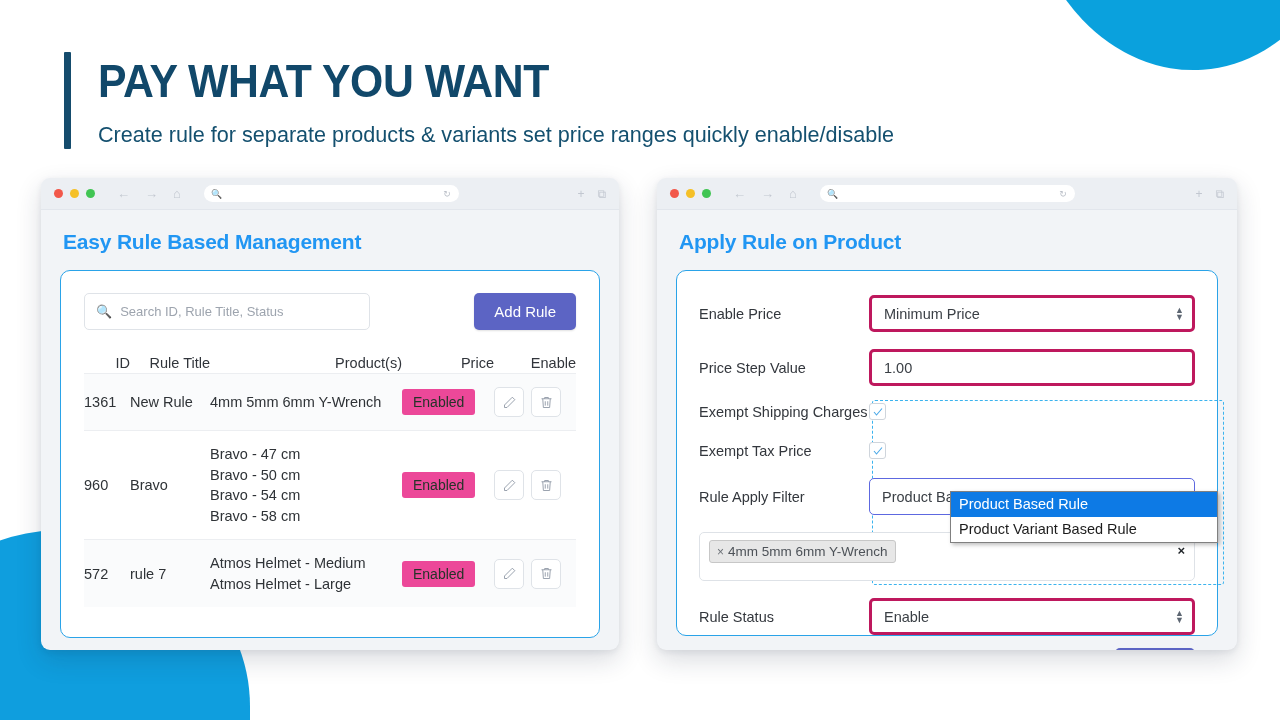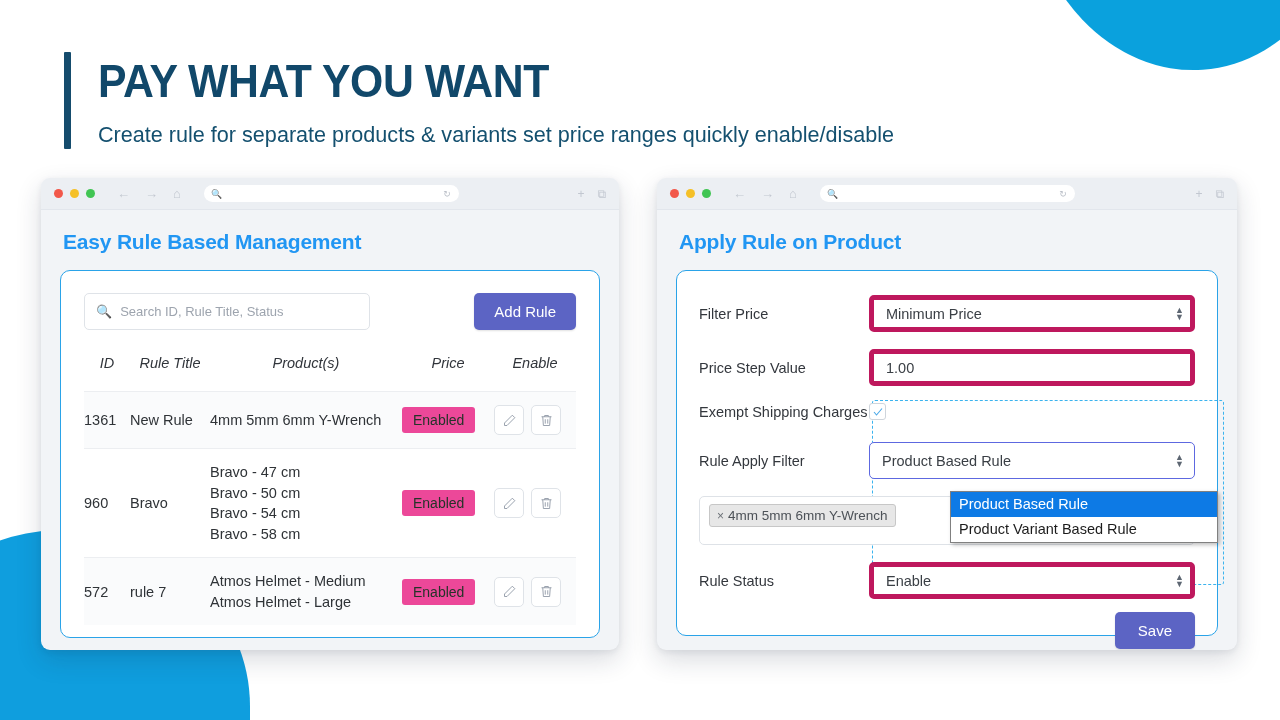--- a/index.html
+++ b/index.html
@@ -118,22 +118,22 @@
     background: #5c64c4; color: #fff;
     border: none; border-radius: 5px;
     font-size: 15px; font-family: inherit;
     padding: 10px 20px; cursor: pointer;
     box-shadow: 0 1px 2px rgba(0,0,0,.12);
   }
 
   
   table.rules { width: 100%; border-collapse: collapse; margin-top: 21px; }
   table.rules th {
-    text-align: center; font-size: 14.5px; font-weight: 400;
-    color: #31353b; padding: 4px 0 20px 0; font-style: italic;
+    text-align: right; font-size: 14.5px; font-weight: 400;
+    color: #31353b; padding: 4px 0 2px 0;
   }
   table.rules td {
     font-size: 14.5px; color: #2f3337;
     padding: 13px 0; vertical-align: middle;
     border-top: 1px solid #eceef1;
   }
   table.rules tbody tr:nth-child(odd) td { background: #fafbfc; }
   .col-id     { width: 46px; }
   .col-title  { width: 80px; }
   .col-prod   { width: 192px; }
@@ -153,21 +153,21 @@
     cursor: pointer;
   }
   .abtn svg { width: 15px; height: 15px; stroke: #8d96a3; fill: none; stroke-width: 1.4; }
 
   
   .frow { display: flex; align-items: center; margin-bottom: 17px; }
   .flabel { width: 170px; font-size: 14.5px; color: #33373d; flex: 0 0 170px; }
   .fctl { flex: 1; position: relative; }
   .sel, .txt {
     width: 100%; height: 37px;
-    border: 5px solid #be185d; border-radius: 5px;
+    border: 3px solid #be185d; border-radius: 5px;
     background: #fff; font-size: 14.5px; color: #3a3f45;
     font-family: inherit; padding: 0 30px 0 12px;
     display: flex; align-items: center;
   }
   .sel.focused { border: 1.5px solid #5d68e0; }
   .spin {
     position: absolute; right: 11px; top: 50%; transform: translateY(-50%);
     font-size: 9px; line-height: 7px; color: #5d6672; text-align: center;
   }
   .cbx {
@@ -397,21 +397,21 @@
     </div>
 
     <div class="win-body">
       <div class="win-title">Apply Rule on Product</div>
 
       <div class="card card-right">
 
         <div class="dashgroup"></div>
 
         <div class="frow">
-          <div class="flabel">Filter Price</div>
+          <div class="flabel">Enable Price</div>
           <div class="fctl">
             <div class="sel">
               <span>Minimum Price</span>
               <span class="spin">▲<br>▼</span>
             </div>
           </div>
         </div>
 
         <div class="frow">
           <div class="flabel">Price Step Value</div>
@@ -426,20 +426,30 @@
           <div class="flabel">Exempt Shipping Charges</div>
           <div class="fctl">
             <div class="cbx">
               <svg viewBox="0 0 24 24">
                   <path d="M4 12l5 6L20 5"></path>
                 </svg>
             </div>
           </div>
         </div>
 
+        <div class="frow" style="margin-bottom:19px;">
+          <div class="flabel">Exempt Tax Price</div>
+          <div class="fctl">
+            <div class="cbx">
+              <svg viewBox="0 0 24 24">
+                  <path d="M4 12l5 6L20 5"></path>
+                </svg>
+            </div>
+          </div>
+        </div>
 
         <div class="frow">
           <div class="flabel">Rule Apply Filter</div>
           <div class="fctl">
             <div class="sel focused">
               <span>Product Based Rule</span>
               <span class="spin">▲<br>▼</span>
             </div>
           </div>
         </div>

